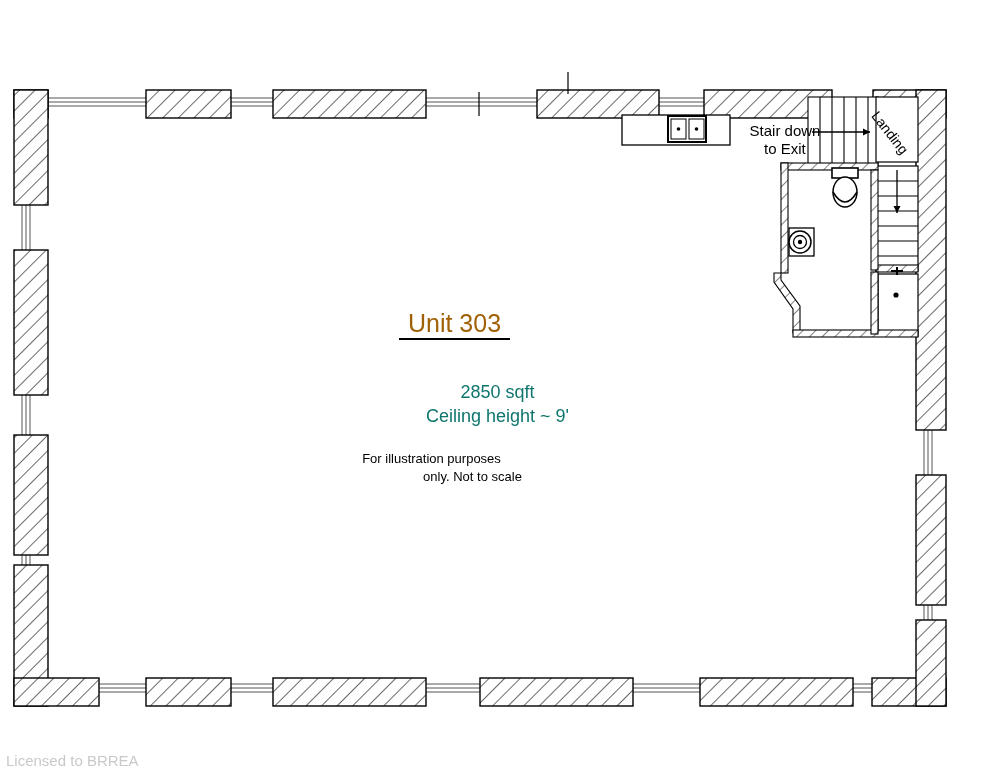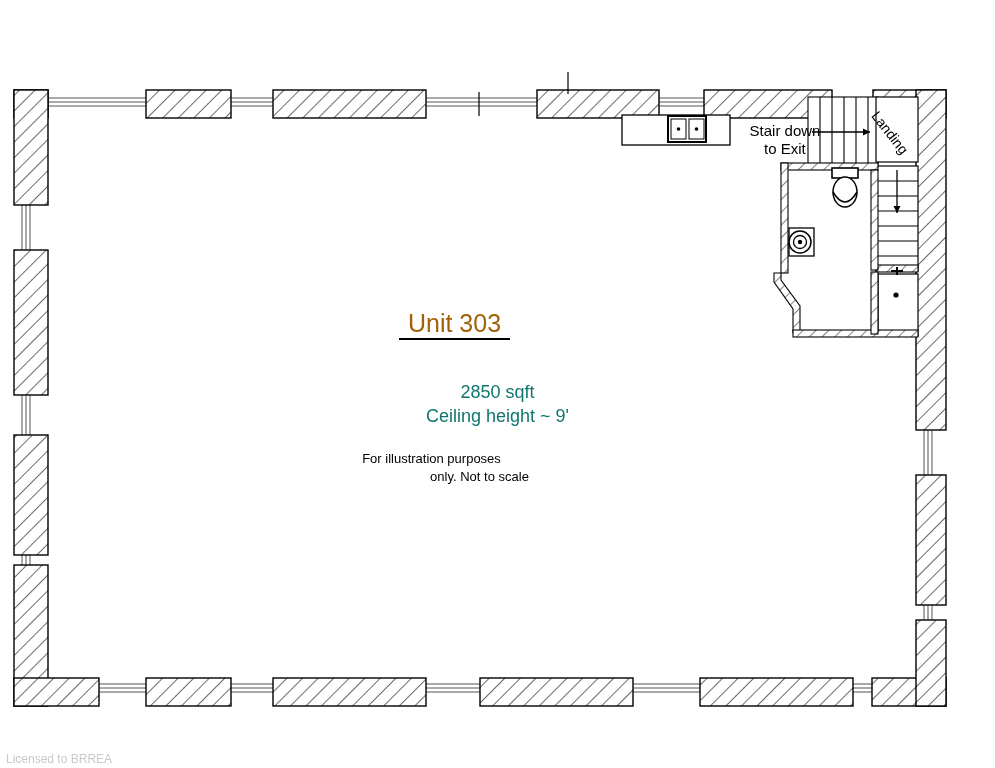--- a/index.html
+++ b/index.html
@@ -63,21 +63,21 @@
     font-size: 14px;
     color: #000;
     white-space: nowrap;
     transform: rotate(52deg);
     transform-origin: left top;
   }
   .license {
     position: absolute;
     left: 6px;
     top: 752px;
-    font-size: 12px;
+    font-size: 15px;
     color: #c9c9c9;
     white-space: nowrap;
   }
   
   .wm {
     position: absolute;
     left: 0px;
     top: 0px;
     width: 140px;
     height: 135px;
@@ -325,21 +325,21 @@
     <line x1="399" y1="339" x2="510" y2="339" stroke="#000" stroke-width="2"></line>
   </svg>
 
   <div class="txt-unit" style="left:399px; top:309px; width:111px;">Unit 303</div>
 
   <div class="txt-area" style="left:0px; top:382px;">2850 sqft</div>
 
   <div class="txt-area" style="left:0px; top:406px;">Ceiling height  ~ 9'</div>
 
   <div class="txt-note" style="left:16px; top:449px; width:775px;margin-left:28px;">For illustration purposes</div>
-  <div class="txt-note" style="left:17px; top:467px; width:925px;">only. Not to scale</div>
+  <div class="txt-note" style="left:10px; top:467px; width:925px;">only. Not to scale</div>
 
   <div class="txt-stair" style="left:740px; top:121px; width:90px; text-align:center;">Stair down</div>
   <div class="txt-stair" style="left:764px; top:139px; width:90px; text-align:left;">to Exit</div>
 
   <div class="txt-landing" style="left:881px; top:108px;">Landing</div>
 
 
   <div class="license">Licensed to BRREA</div>
 
 </div>

